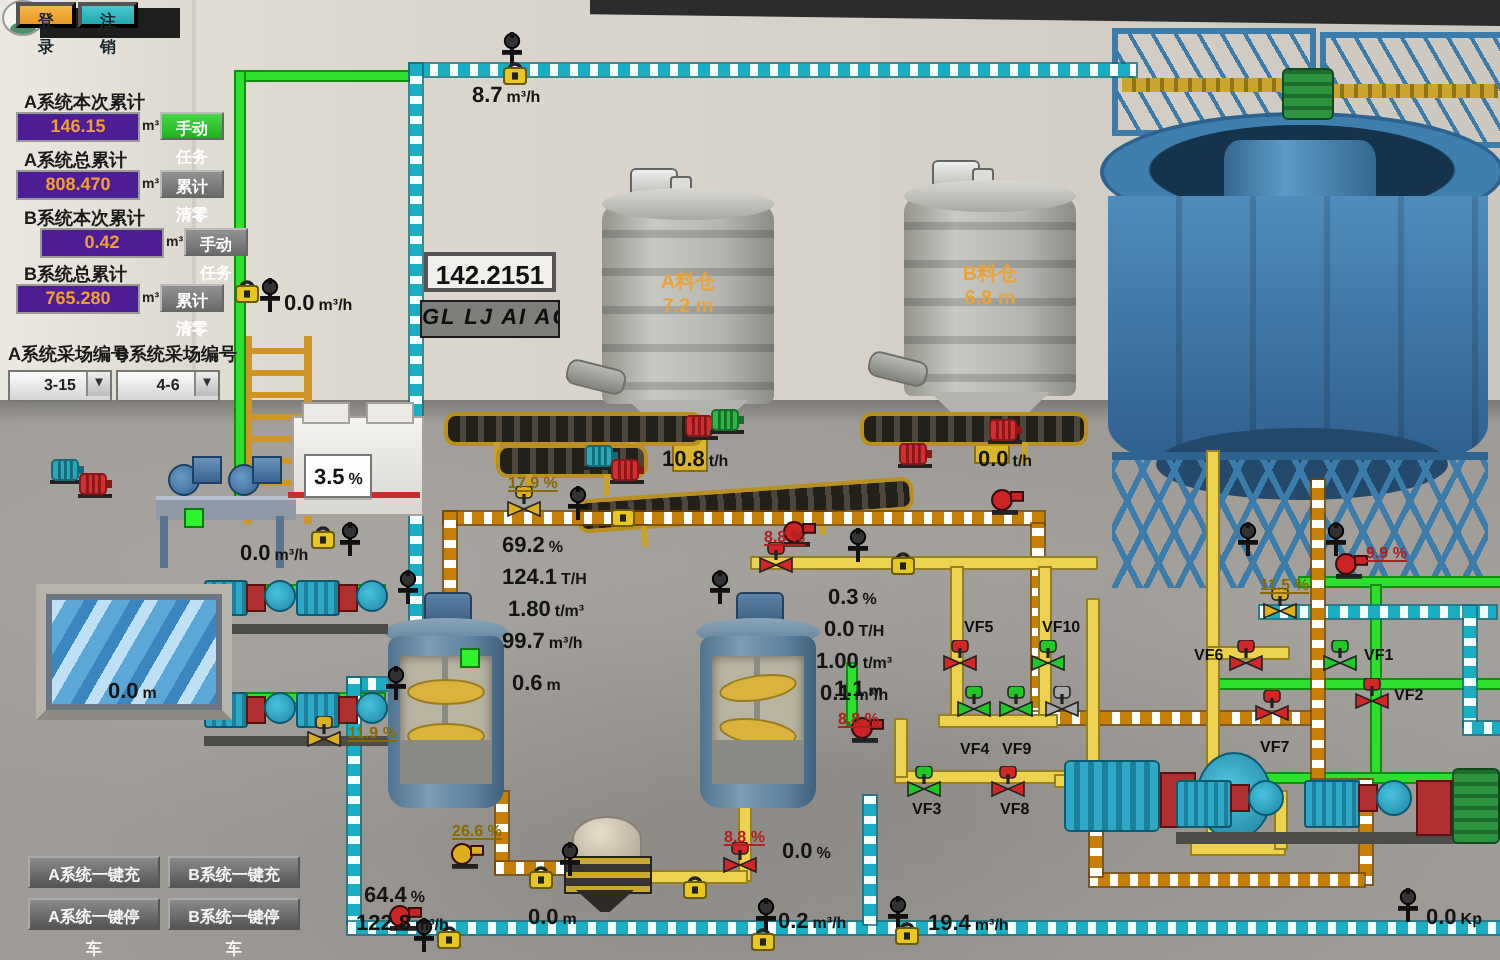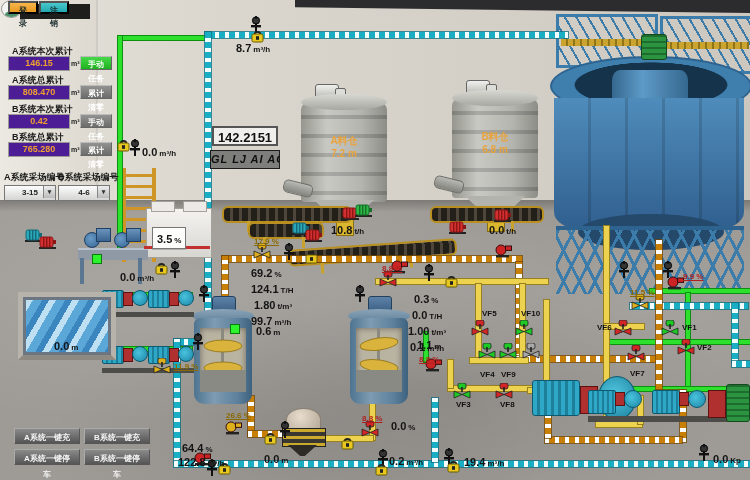--- a/index.html
+++ b/index.html
@@ -357,21 +357,21 @@
       <div class="reading" style="left: 331px; top: 220px;"><b>10.8</b><span>t/h</span></div>
       <div class="reading" style="left: 489px; top: 220px;"><b>0.0</b><span>t/h</span></div>
       <div class="reading" style="left: 251px; top: 263px;"><b>69.2</b><span>%</span></div>
       <div class="reading" style="left: 251px; top: 279px;"><b>124.1</b><span>T/H</span></div>
       <div class="reading" style="left: 254px; top: 295px;"><b>1.80</b><span>t/m³</span></div>
       <div class="reading" style="left: 251px; top: 311px;"><b>99.7</b><span>m³/h</span></div>
       <div class="reading" style="left: 414px; top: 289px;"><b>0.3</b><span>%</span></div>
       <div class="reading" style="left: 412px; top: 305px;"><b>0.0</b><span>T/H</span></div>
       <div class="reading" style="left: 408px; top: 321px;"><b>1.00</b><span>t/m³</span></div>
       <div class="reading" style="left: 410px; top: 337px;"><b>0.1</b><span>m³/h</span></div>
-      <div class="reading" style="left: 256px; top: 321px; text-align: center;"><b>0.6</b><span>m</span></div>
+      <div class="reading" style="left: 256px; top: 332px; text-align: center;"><b>0.6</b><span>m</span></div>
       <div class="reading" style="left: 417px; top: 335px;"><b>1.1</b><span>m</span></div>
       <div class="reading" style="left: 54px; top: 336px;"><b>0.0</b><span>m</span></div>
       <div class="reading" style="left: 182px; top: 438px;"><b>64.4</b><span>%</span></div>
       <div class="reading" style="left: 178px; top: 452px;"><b>122.8</b><span>m³/h</span></div>
       <div class="reading" style="left: 391px; top: 416px;"><b>0.0</b><span>%</span></div>
       <div class="reading" style="left: 389px; top: 451px;"><b>0.2</b><span>m³/h</span></div>
       <div class="reading" style="left: 264px; top: 449px;"><b>0.0</b><span>m</span></div>
       <div class="reading" style="left: 464px; top: 452px;"><b>19.4</b><span>m³/h</span></div>
       <div class="reading" style="left: 713px; top: 449px;"><b>0.0</b><span>Kp</span></div>
       <div class="pct" style="left: 254px; top: 237px;">17.9 %</div>
@@ -740,21 +740,21 @@
     <div class="inunit">m³</div>
     <button class="formbtn green">手动任务</button>
   </div>
   <div class="hmi-label" style="left:12px;top:74px;">A系统总累计</div>
   <div class="inrow" style="left:8px;top:85px;">
     <div class="inbox">808.470</div>
     <div class="inunit">m³</div>
     <button class="formbtn">累计清零</button>
   </div>
   <div class="hmi-label" style="left:12px;top:103px;">B系统本次累计</div>
-  <div class="inrow" style="left:8px;top:114px;">
+  <div class="inrow" style="left:20px;top:114px;">
     <div class="inbox">0.42</div>
     <div class="inunit">m³</div>
     <button class="formbtn">手动任务</button>
   </div>
   <div class="hmi-label" style="left:12px;top:131px;">B系统总累计</div>
   <div class="inrow" style="left:8px;top:142px;">
     <div class="inbox">765.280</div>
     <div class="inunit">m³</div>
     <button class="formbtn">累计清零</button>
   </div>

